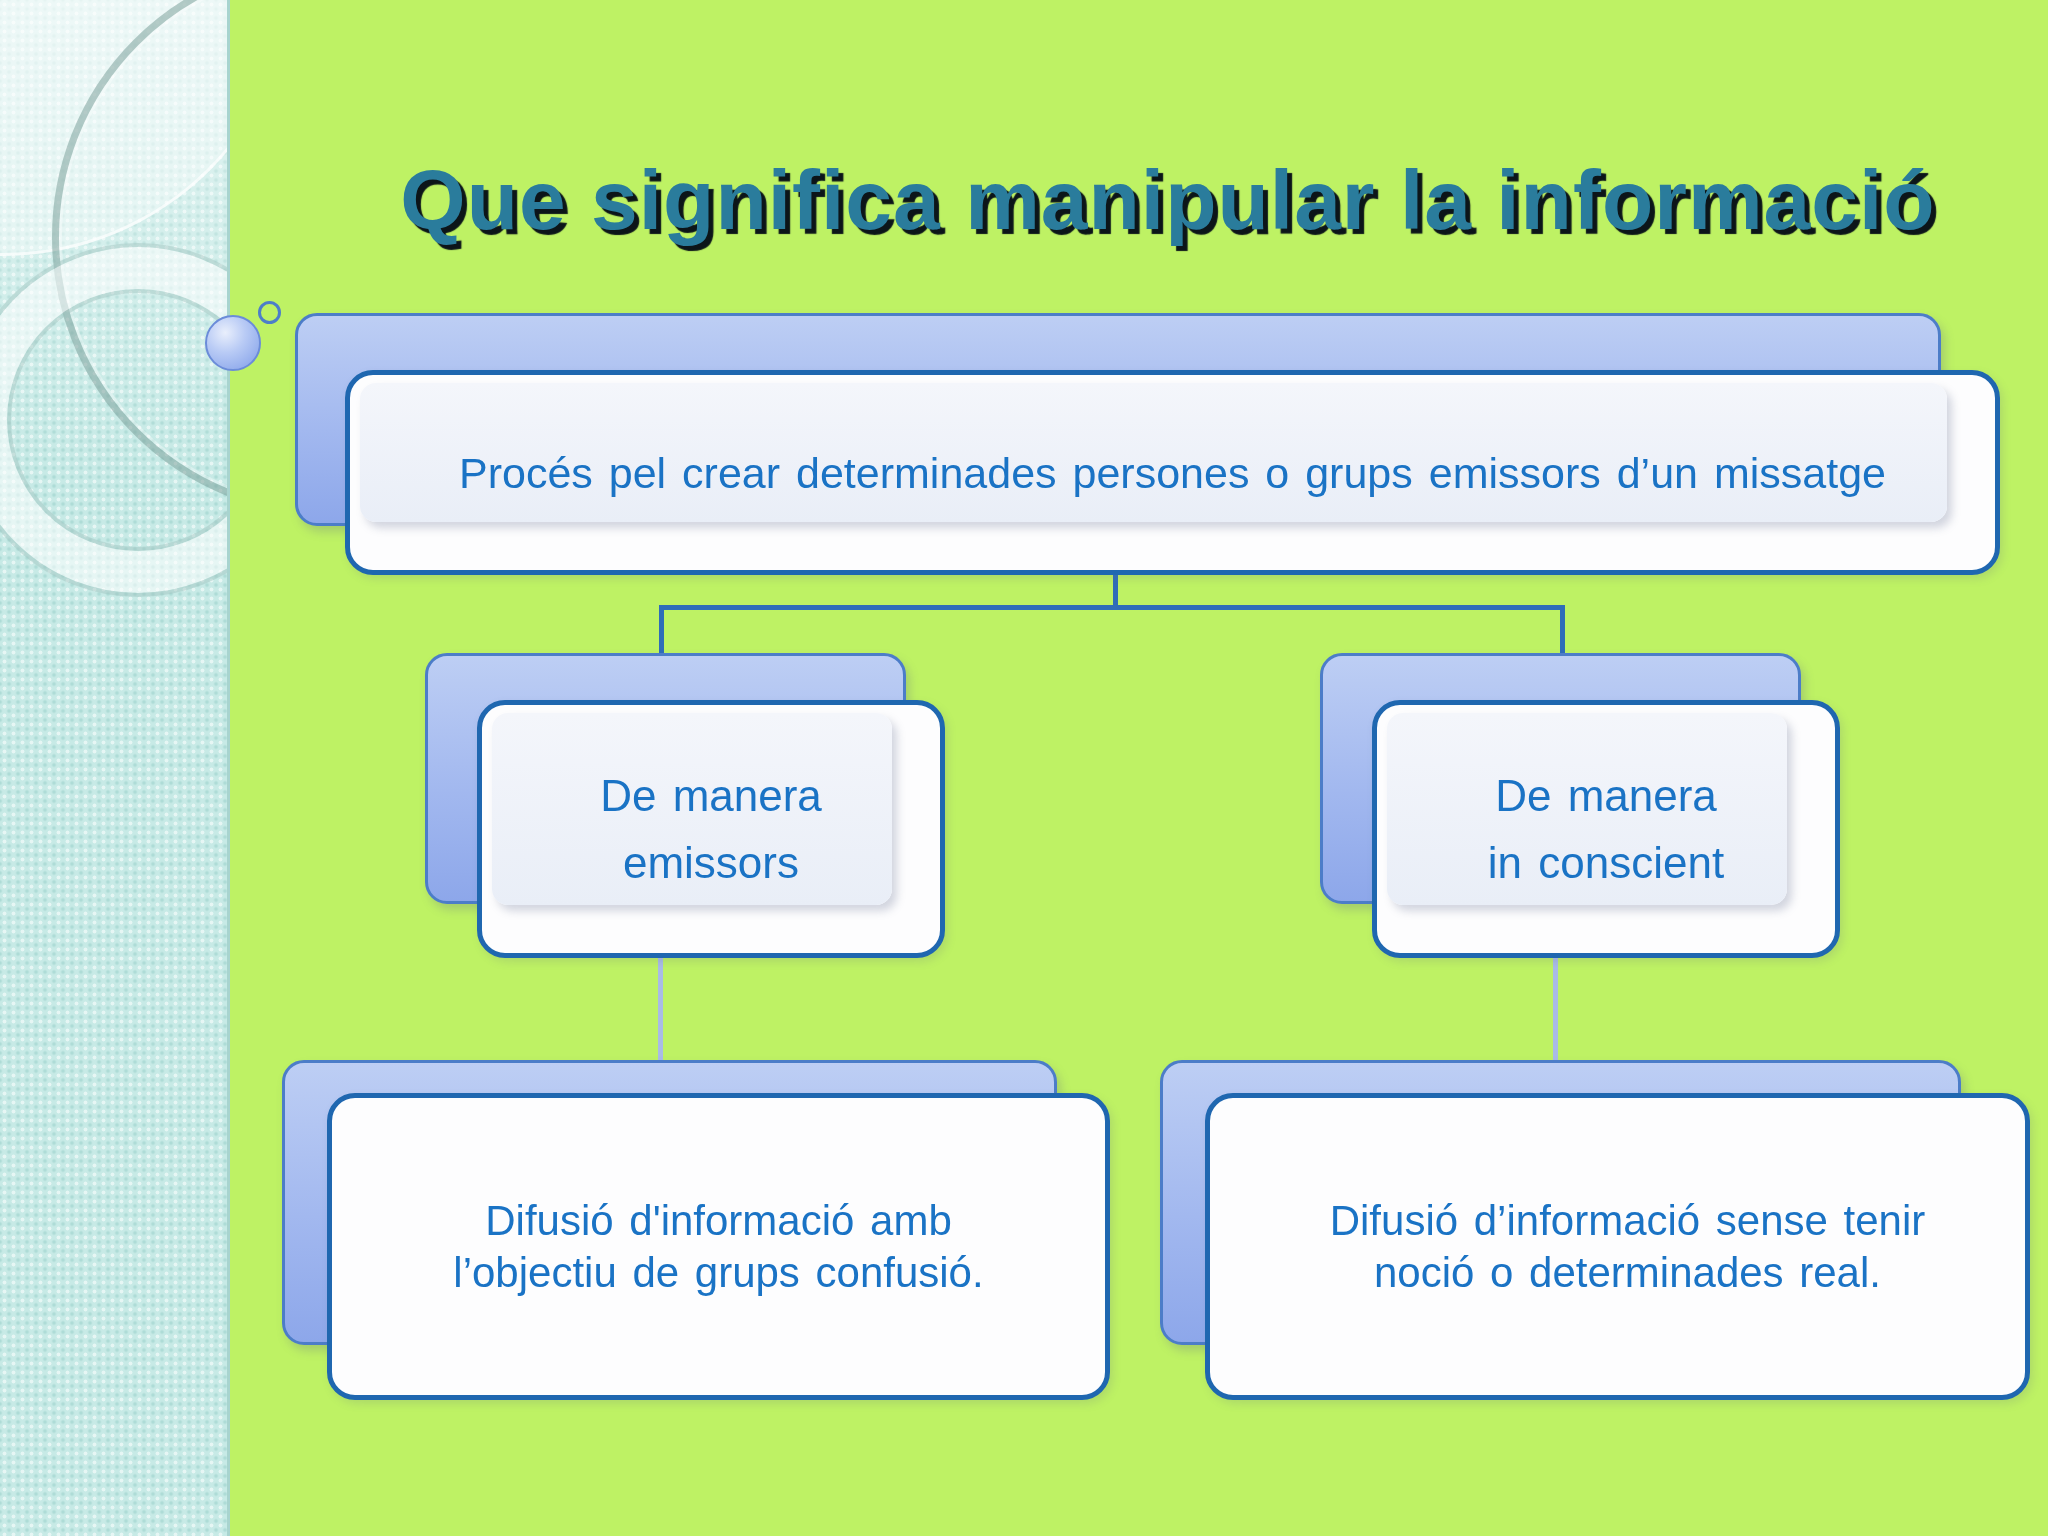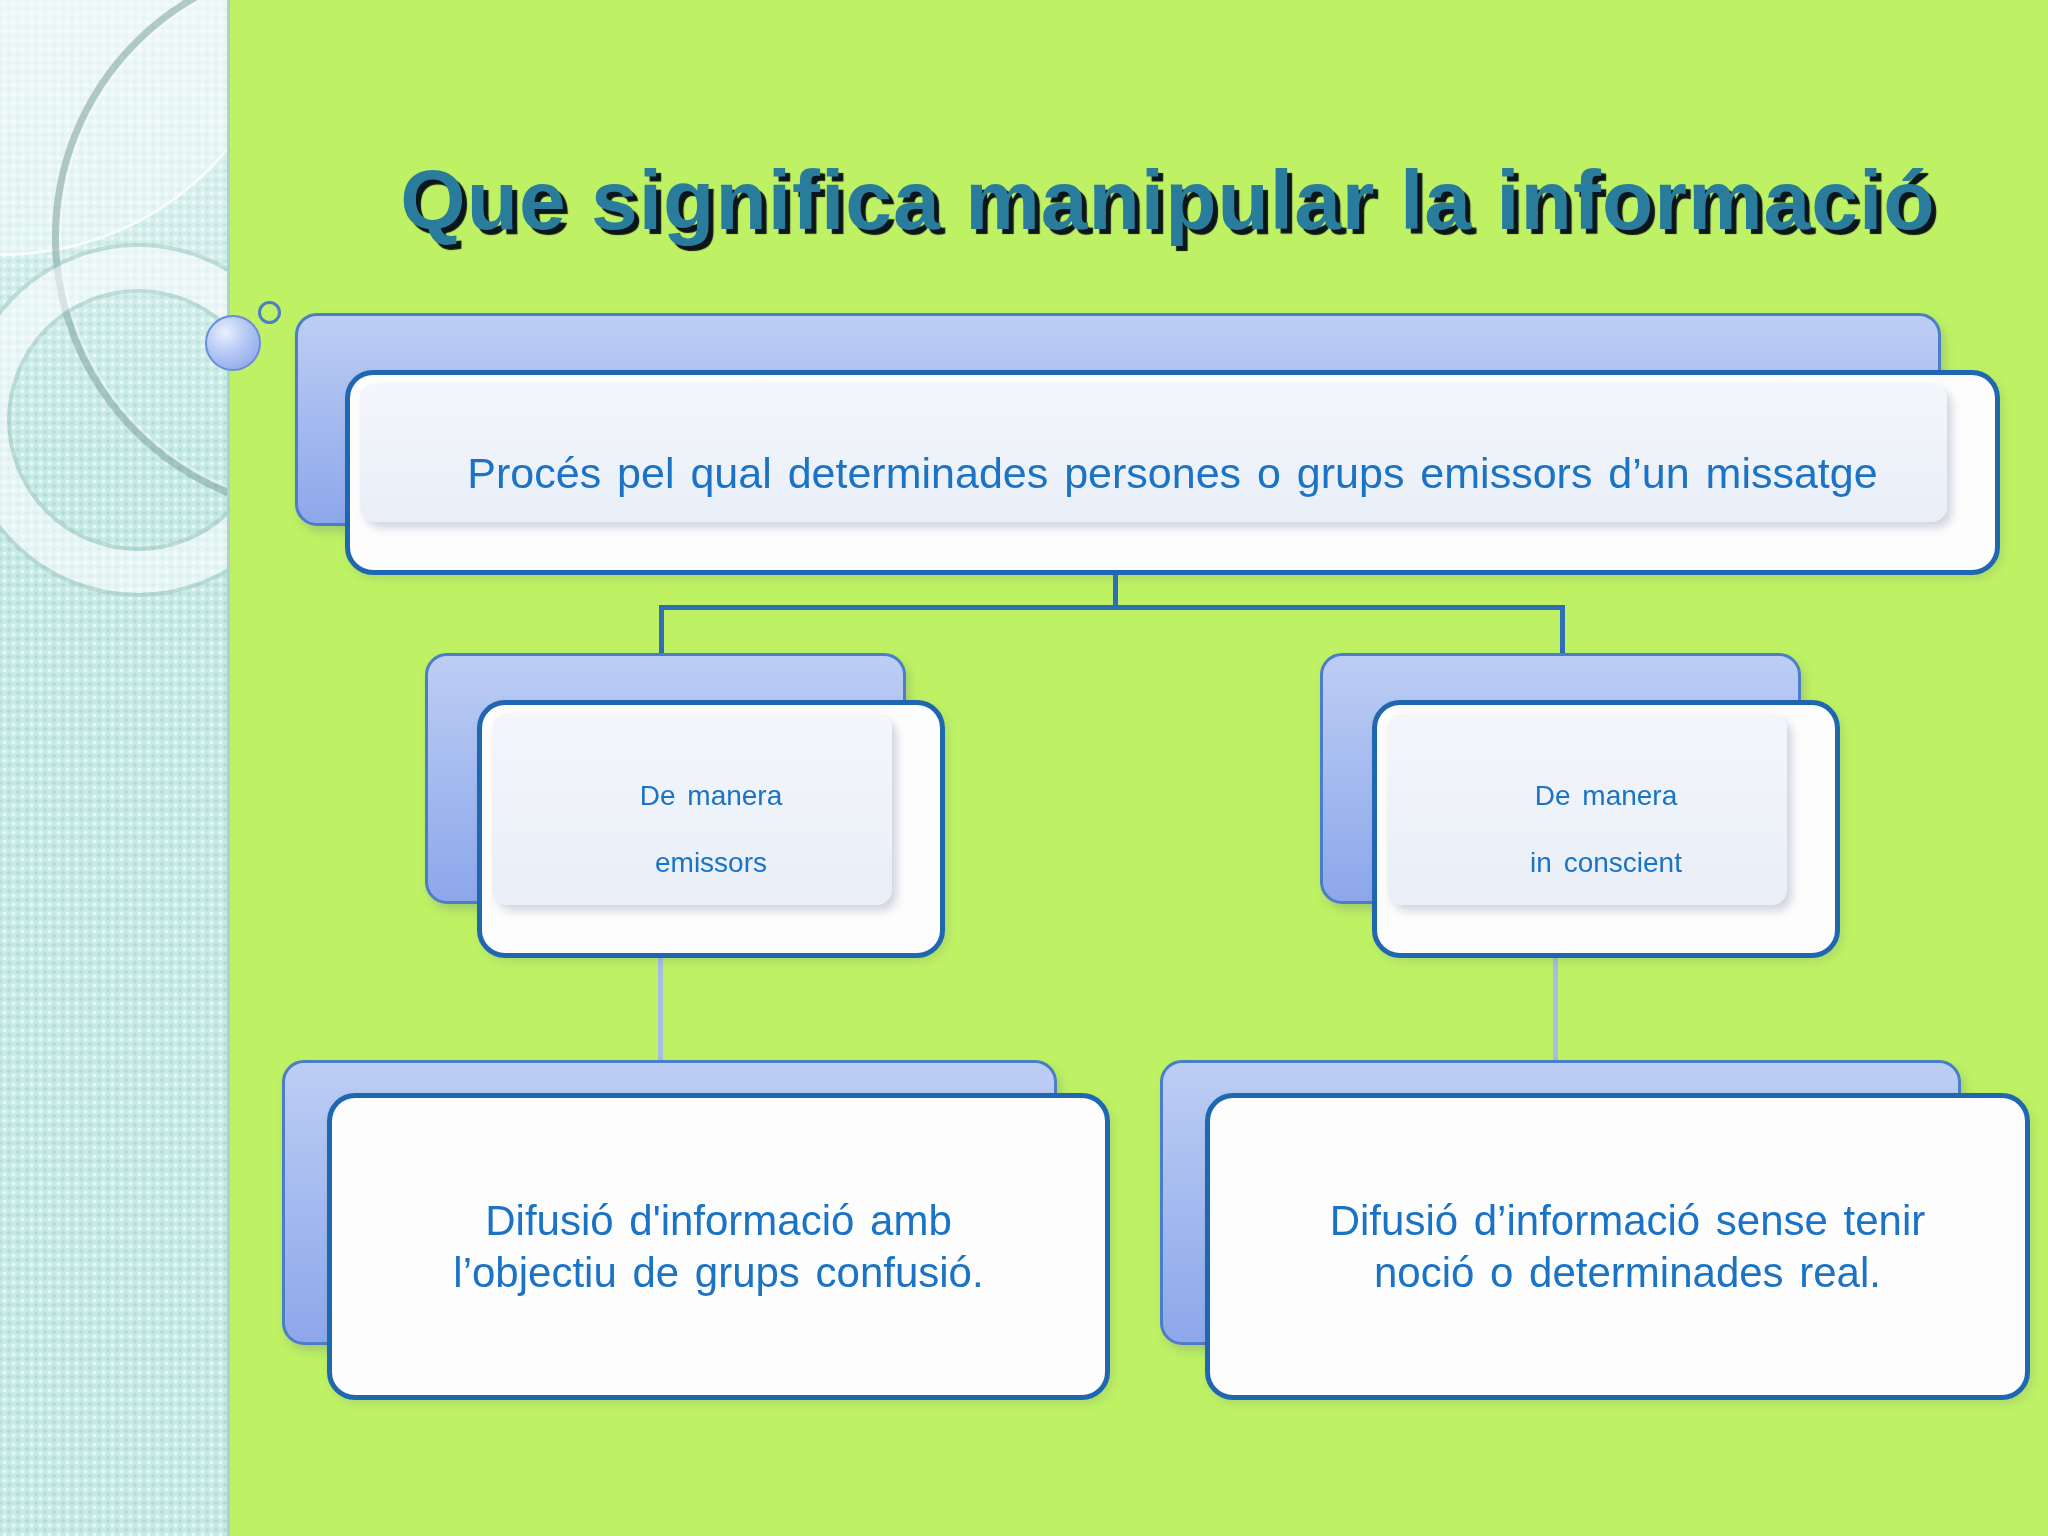--- a/index.html
+++ b/index.html
@@ -100,21 +100,21 @@
   }
   .node-text{
     position:relative;
     text-align:center;
     color:var(--node-text);
     word-spacing:4px;
   }
   .node-text .line{display:block;white-space:pre-wrap;}
 
   .root-text{font-size:43px;line-height:56px;}
-  .label-text{font-size:28px;line-height:67px;}
+  .label-text{font-size:44px;line-height:67px;}
   .desc-text{font-size:42px;line-height:52px;}
 </style>
 </head>
 <body>
 
 <div class="slide">
 
   <div class="sidebar">
     <div class="quarter-disc"></div>
     <div class="ring-thin"></div>
@@ -129,21 +129,21 @@
   <div class="conn" style="left:659px;top:605px;width:906px;height:5px;"></div>
   <div class="conn" style="left:659px;top:605px;width:5px;height:54px;"></div>
   <div class="conn" style="left:1560px;top:605px;width:5px;height:54px;"></div>
   <div class="conn-light" style="left:658px;top:946px;width:5px;height:118px;"></div>
   <div class="conn-light" style="left:1553px;top:946px;width:5px;height:118px;"></div>
 
   <div class="node-back" style="left:295px;top:313px;width:1640px;height:207px;"></div>
   <div class="node-front" style="left:345px;top:370px;width:1645px;height:195px;">
     <div class="node-inner"></div>
     <div class="node-text root-text">
-      <span class="line">Procés pel qual determinades persones o grups emissors d’un missatge</span>
+      <span class="line">Procés pel crear determinades persones o grups emissors d’un missatge</span>
     </div>
   </div>
 
   <div class="node-back" style="left:425px;top:653px;width:475px;height:245px;"></div>
   <div class="node-front" style="left:477px;top:700px;width:458px;height:248px;">
     <div class="node-inner"></div>
     <div class="node-text label-text">
       <span class="line">De manera</span>
       <span class="line">emissors</span>
     </div>

